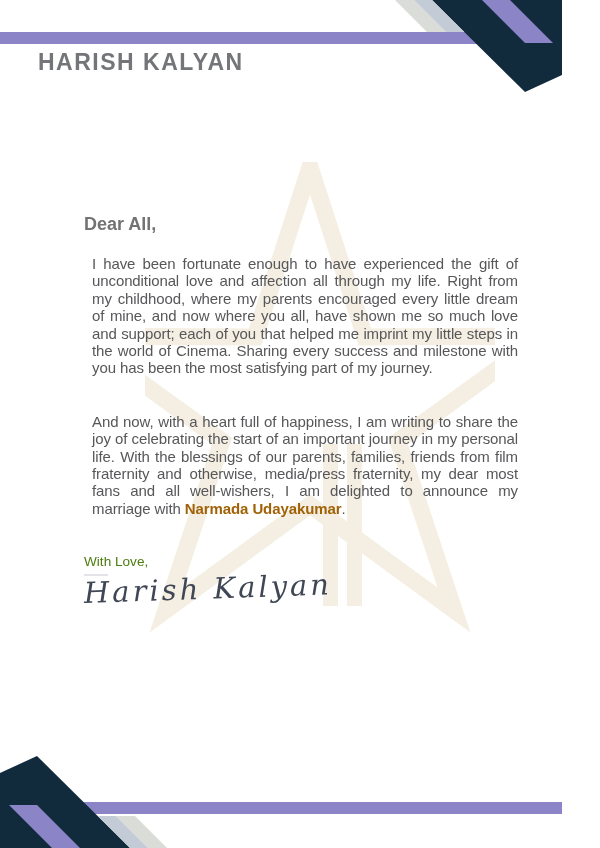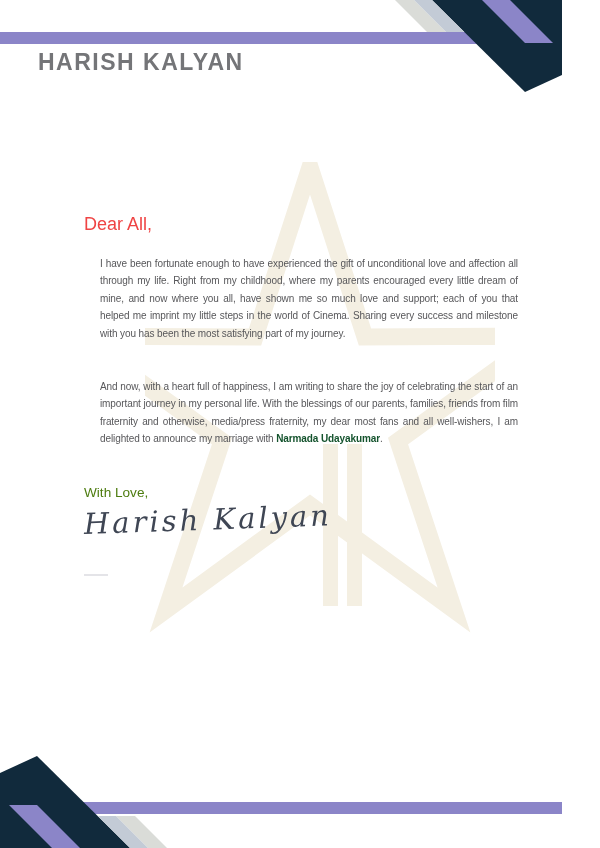--- a/index.html
+++ b/index.html
@@ -53,30 +53,30 @@
   }
   .wm-stroke{fill:none;stroke:var(--cream);stroke-width:17;}
   .wm-fill{fill:var(--cream);}
   
   .letter{
     position:absolute;left:84px;top:213px;width:434px;
     z-index:2;
   }
   .salutation{
     margin:0 0 20px 0;
-    font-size:18px;font-weight:normal;color:#ef4444;line-height:22px;
+    font-size:18px;font-weight:bold;color:#737373;line-height:22px;
   }
   .para{
-    margin:0 0 36px 16px;
-    font-size:10px;line-height:17.4px;letter-spacing:-0.1px;
+    margin:0 0 36px 8px;
+    font-size:15px;line-height:17.4px;letter-spacing:-0.1px;
     color:var(--textgray);
     text-align:justify;
   }
   .para:nth-of-type(4){margin-bottom:30px;} 
-  .para strong{color:#14532d;}
+  .para strong{color:#a16207;}
   .closing{
     margin:0;
     font-size:13.6px;line-height:17px;color:#4d7c0f;
   }
   .signature{
     margin-top:6px;
     font-family:"DejaVu Serif", serif;
     font-style:italic;
     font-size:29px;letter-spacing:3px;
     color:var(--ink);

